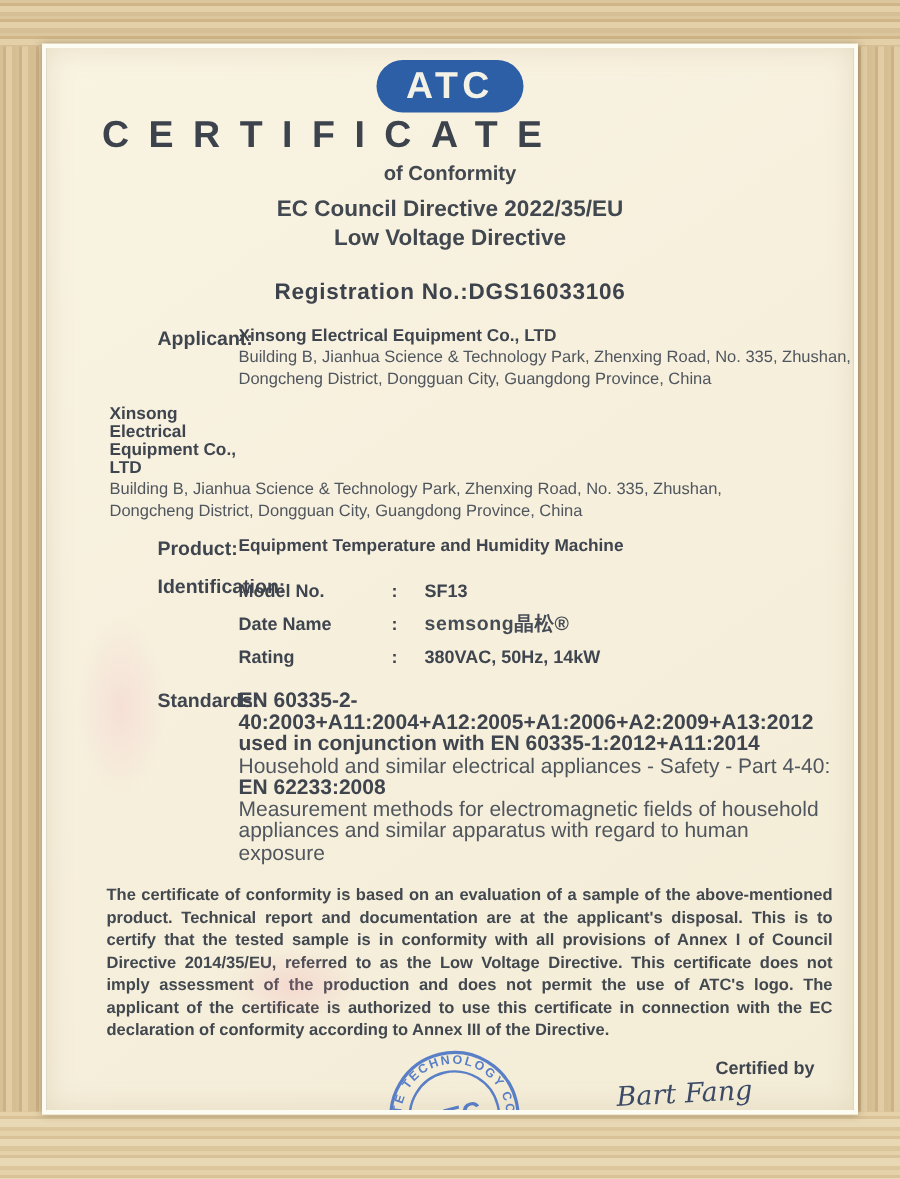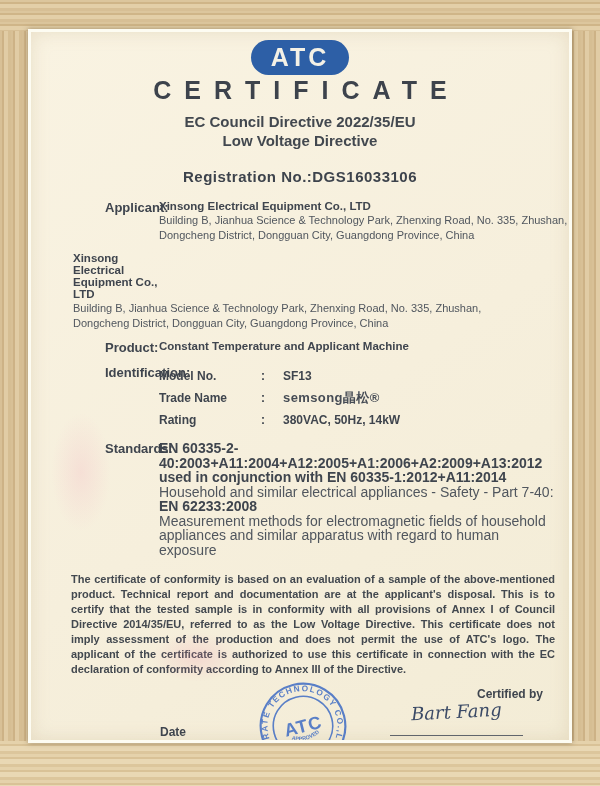--- a/index.html
+++ b/index.html
@@ -20,22 +20,22 @@
      border:3px solid #fdfcf2;
      box-shadow:0 0 5px rgba(90,70,40,.5), inset 0 0 18px rgba(190,170,130,.28);
      overflow:hidden;}
   .stain{position:absolute;border-radius:50%;pointer-events:none;}
   .stain1{left:20px;top:380px;width:60px;height:120px;background:radial-gradient(ellipse at center,rgba(240,150,180,.18),rgba(240,150,180,0) 70%);}
   .stain2{left:120px;top:600px;width:90px;height:50px;background:radial-gradient(ellipse at center,rgba(240,140,170,.22),rgba(240,140,170,0) 70%);}
   
   .logo-pill{width:98px;height:35px;margin:8px auto 0;background:#2d5fa6;border-radius:18px;
      display:flex;align-items:center;justify-content:center;
      color:#f4f1e6;font-weight:bold;font-size:25px;letter-spacing:3px;}
-  .cert-title{text-align:center;font-size:25px;font-weight:bold;color:#3d434c;
-     letter-spacing:13px;text-indent:13px;margin-top:1px;}
+  .cert-title{font-size:25px;font-weight:bold;color:#3d434c;
+     letter-spacing:13px;text-indent:13px;margin-top:1px;padding-left:24px;}
   .sub1{text-align:center;font-size:13.5px;font-weight:bold;color:#42484f;margin-top:3px;}
   .sub2{text-align:center;font-size:15px;font-weight:bold;color:#42484f;margin-top:8px;}
   .sub3{text-align:center;font-size:15px;font-weight:bold;color:#42484f;margin-top:2px;}
   .reg{text-align:center;font-size:15px;font-weight:bold;color:#3d434c;margin-top:19px;letter-spacing:.5px;}
   
   .fields{margin-top:15px;}
   .frow{display:grid;grid-template-columns:86px 1fr;padding:0 14px 0 42px;margin-top:10px;}
   .flabel{font-weight:bold;font-size:13px;color:#3f454e;margin-left:32px;}
   .fvalue{font-weight:bold;font-size:11.5px;color:#3f454e;}
   .addr{font-size:11px;color:#50565e;line-height:13px;margin-top:2px;white-space:nowrap;}
@@ -76,20 +76,21 @@
   <div class="rail rail-bottom"></div>
 
   <div class="paper">
     <div class="stain stain1"></div>
     <div class="stain stain2"></div>
 
     <div class="logo-pill">
       <span>ATC</span>
     </div>
     <div class="cert-title">CERTIFICATE</div>
+    <div class="sub1">of Conformity</div>
     <div class="sub2">EC Council Directive 2022/35/EU</div>
     <div class="sub3">Low Voltage Directive</div>
     <div class="reg">Registration No.:DGS16033106</div>
 
     <div class="fields">
 
       <div class="frow">
         <div class="flabel">Applicant:</div>
         <div>
           <div class="fvalue">Xinsong Electrical Equipment Co., LTD</div>
@@ -101,49 +102,49 @@
       <div class="frow">
         <div>
           <div class="fvalue">Xinsong Electrical Equipment Co., LTD</div>
           <div class="addr">Building B, Jianhua Science &amp; Technology Park, Zhenxing Road, No. 335, Zhushan,</div>
           <div class="addr">Dongcheng District, Dongguan City, Guangdong Province, China</div>
         </div>
       </div>
 
       <div class="frow">
         <div class="flabel">Product:</div>
-        <div class="fvalue">Constant Temperature and Applicant Machine</div>
+        <div class="fvalue">Equipment Temperature and Humidity Machine</div>
       </div>
 
       <div class="frow">
         <div class="flabel">Identification:</div>
         <div class="idgrid">
           <div class="idrow">
             <div class="id-name">Model No.</div>
             <div class="id-sep">:</div>
             <div class="id-value">SF13</div>
           </div>
           <div class="idrow">
-            <div class="id-name">Trade Name</div>
+            <div class="id-name">Date Name</div>
             <div class="id-sep">:</div>
             <div class="id-value logo">semsong晶松®</div>
           </div>
           <div class="idrow">
             <div class="id-name">Rating</div>
             <div class="id-sep">:</div>
             <div class="id-value">380VAC, 50Hz, 14kW</div>
           </div>
         </div>
       </div>
 
       <div class="frow">
         <div class="flabel">Standards:</div>
         <div class="std-lines">
           <div class="std-b">EN 60335-2-40:2003+A11:2004+A12:2005+A1:2006+A2:2009+A13:2012 used in conjunction with EN 60335-1:2012+A11:2014</div>
-          <div>Household and similar electrical appliances - Safety - Part 7-40:</div>
+          <div>Household and similar electrical appliances - Safety - Part 4-40:</div>
           <div class="std-b">EN 62233:2008</div>
           <div>Measurement methods for electromagnetic fields of household appliances and similar apparatus with regard to human exposure</div>
         </div>
       </div>
     </div>
 
     <div class="para">The certificate of conformity is based on an evaluation of a sample of the above-mentioned product. Technical report and documentation are at the applicant's disposal. This is to certify that the tested sample is in conformity with all provisions of Annex I of Council Directive 2014/35/EU, referred to as the Low Voltage Directive. This certificate does not imply assessment of the production and does not permit the use of ATC's logo. The applicant of the certificate is authorized to use this certificate in connection with the EC declaration of conformity according to Annex III of the Directive.</div>
 
     <div class="bzone">
 

